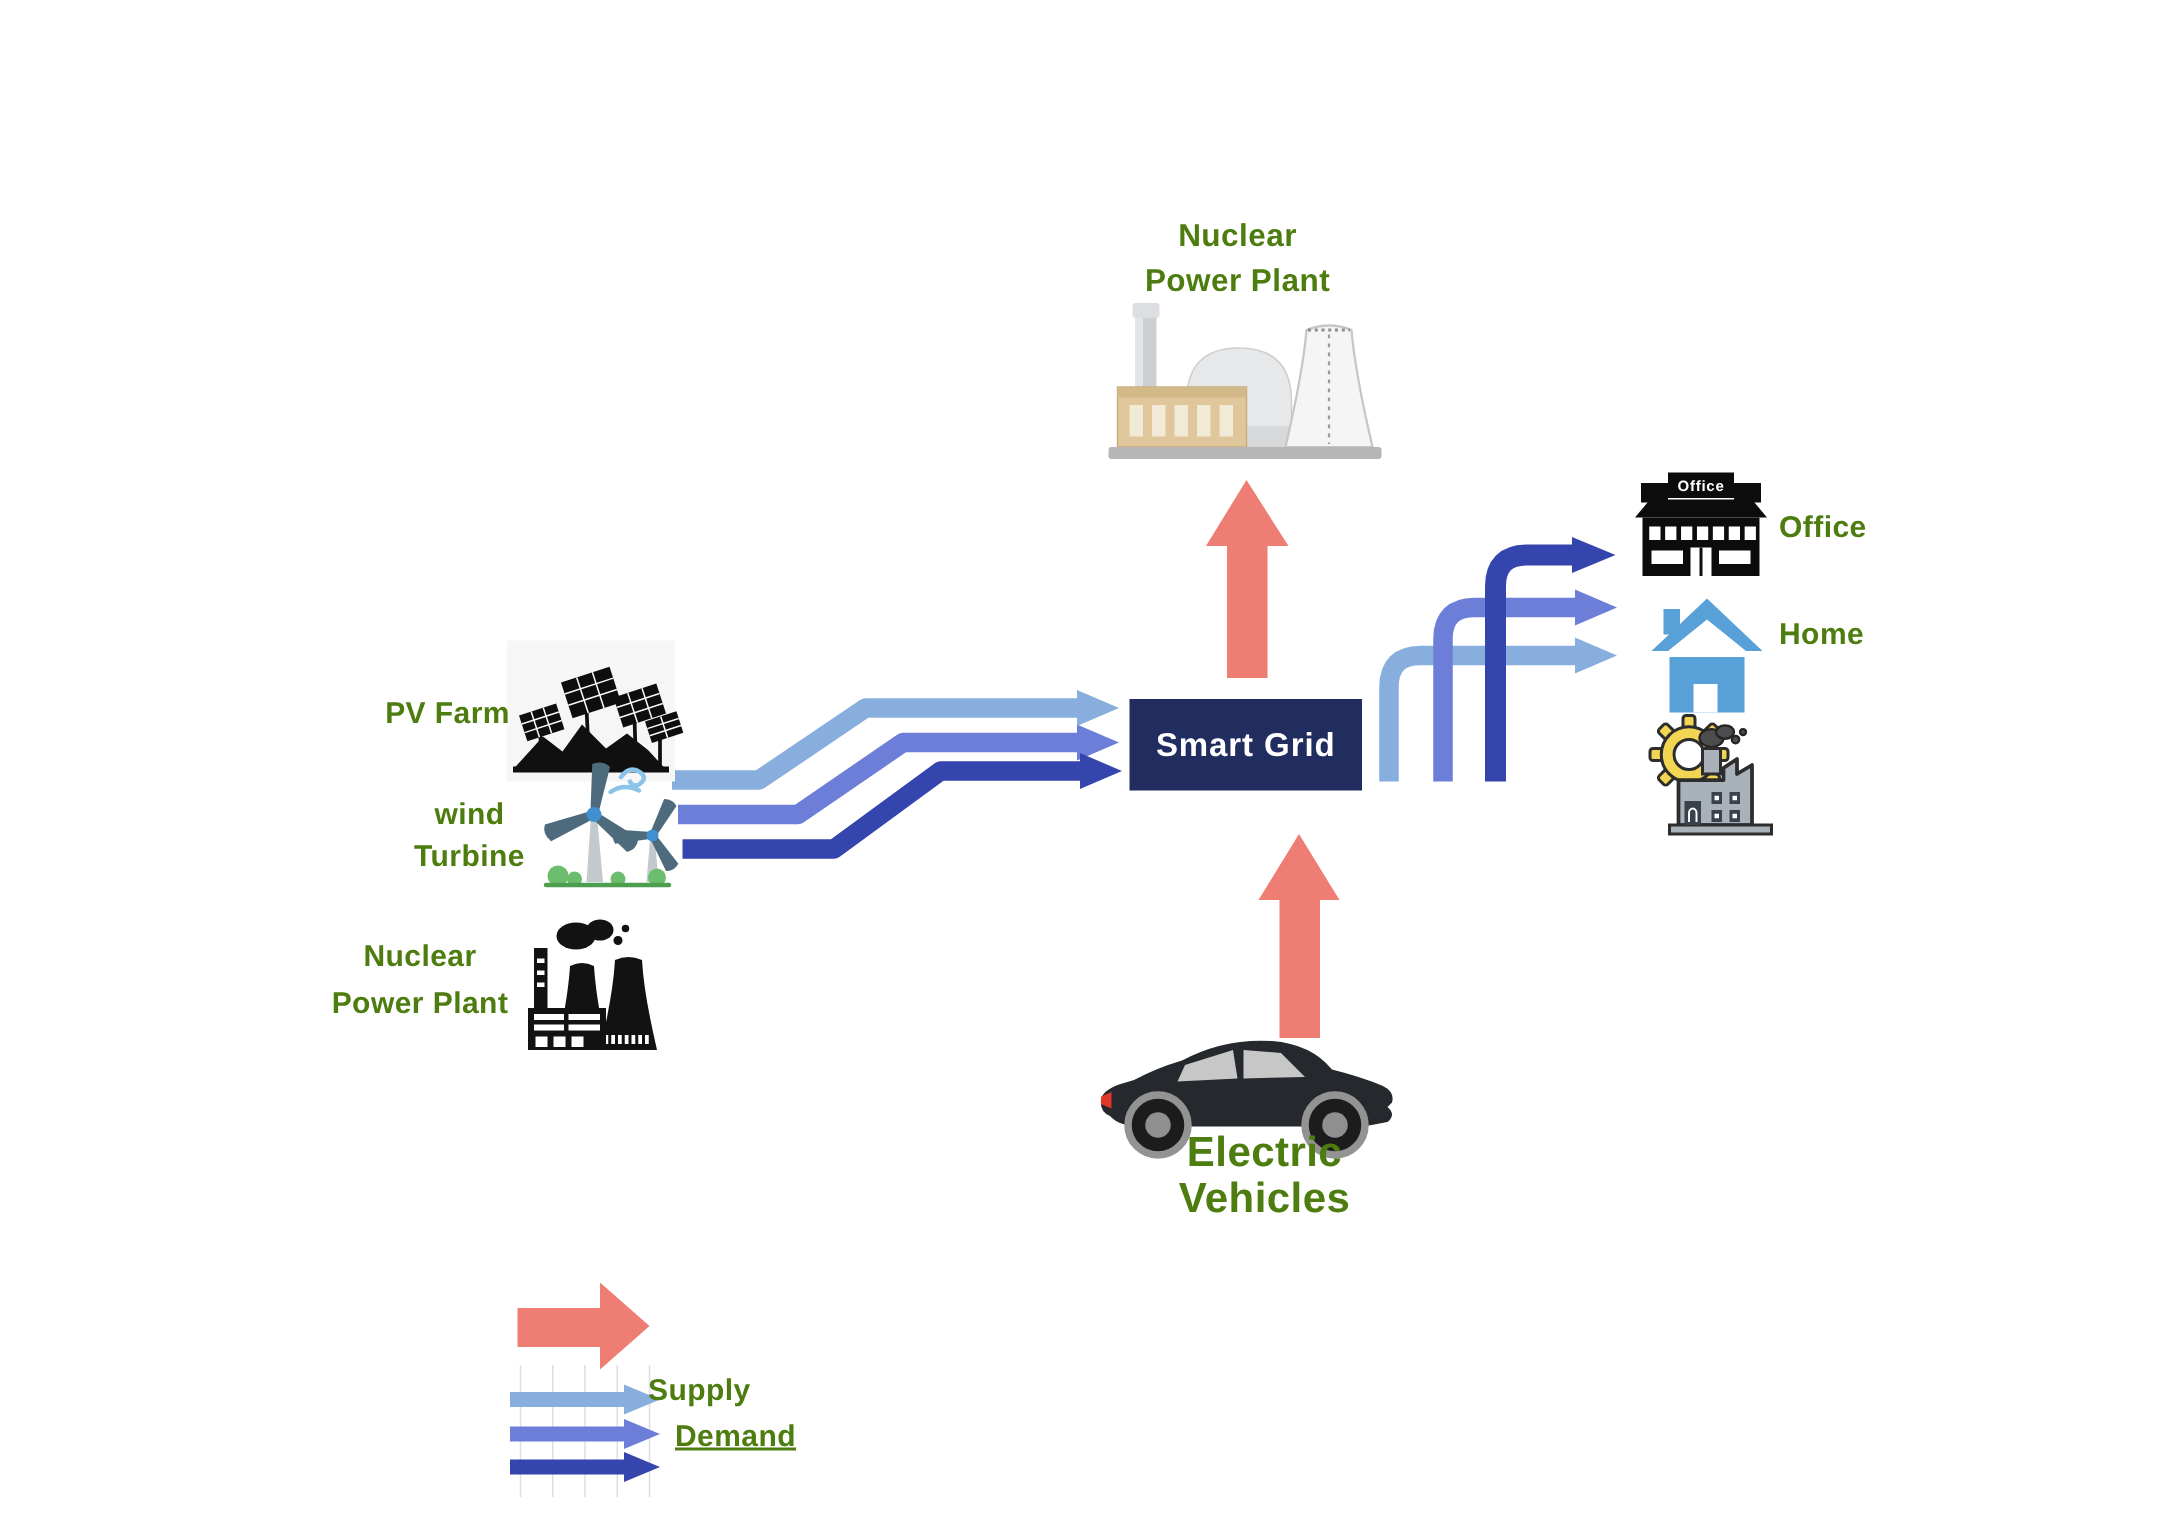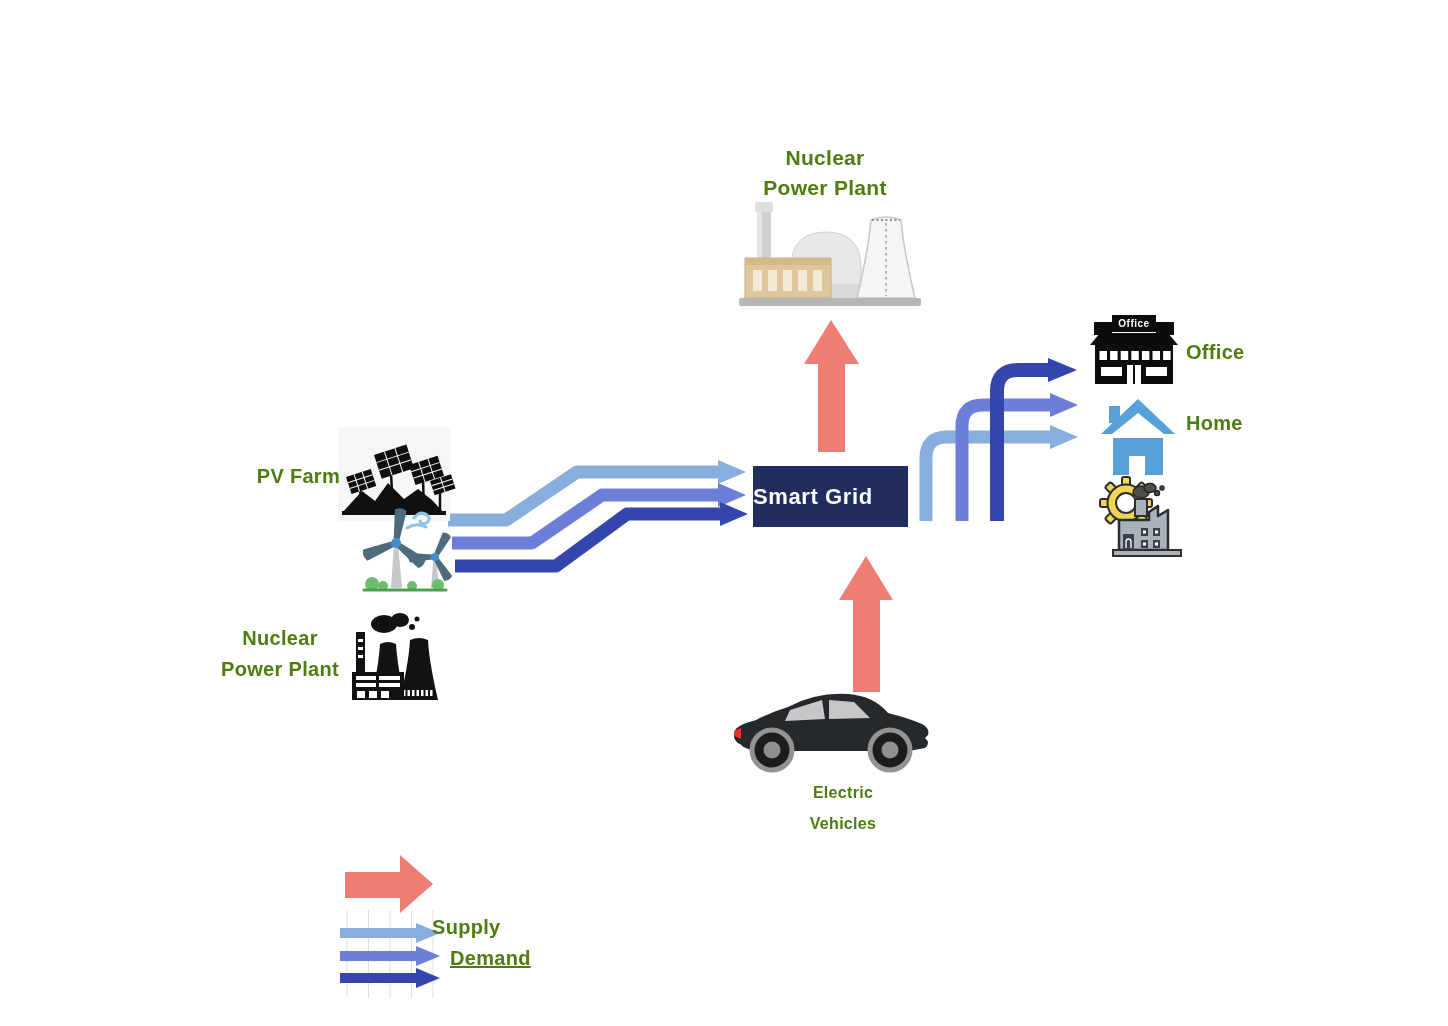--- a/index.html
+++ b/index.html
@@ -9,21 +9,21 @@
   }
   .layer{position:absolute;left:0;top:0;}
   .lbl{
     position:absolute;font-weight:700;color:#4d7c0f;white-space:pre-line;
     font-size:20px;line-height:30px;letter-spacing:.3px;
   }
   .lbl.center{text-align:center;}
   .lbl.right{text-align:right;}
   .hub-box{
     position:absolute;left:753px;top:466px;width:155px;height:61px;
-    background:var(--smart-grid-bg,#212c5f);display:flex;align-items:center;
+    background:var(--smart-grid-bg,#212c5f);display:flex;align-items:center;justify-content:center;
   }
   .hub-box .hub-text{
     color:var(--smart-grid-text,#fff);font-weight:700;font-size:22px;letter-spacing:.6px;
     font-family:"Liberation Sans", sans-serif;
   }
 </style>
 </head>
 <body>
 
 <div class="canvas">
@@ -310,33 +310,35 @@
       <path d="M340,978 H418" stroke="var(--demand-dark)" stroke-width="10"></path>
       <polygon points="416,968 440,978 416,988" fill="var(--demand-dark)"></polygon>
     </g>
   </svg>
 
   <div class="lbl center" style="left:705px;top:143px;width:240px;font-size:21px;">Nuclear
 Power Plant</div>
 
   <div class="lbl right" style="left:215px;top:461px;width:125px;">PV Farm</div>
 
+  <div class="lbl center" style="left:243px;top:529px;width:140px;line-height:28px;">wind
+Turbine</div>
 
   <div class="lbl center" style="left:180px;top:623px;width:200px;line-height:31px;">Nuclear
 Power Plant</div>
 
   <div class="hub-box">
     <span class="hub-text">Smart Grid</span>
   </div>
 
   <div class="lbl" style="left:1186px;top:337px;">Office</div>
 
   <div class="lbl" style="left:1186px;top:408px;">Home</div>
 
 
-  <div class="lbl center" style="left:743px;top:777px;width:200px;font-size:16px;line-height:31px;">Electric
+  <div class="lbl center" style="left:743px;top:752px;width:200px;font-size:28px;line-height:31px;">Electric
 Vehicles</div>
 
   <div class="lbl" style="left:432px;top:872px;margin-top:40px;">Supply</div>
 
   <div class="lbl" style="left:450px;top:943px;text-decoration:underline;">Demand</div>
 
 </div>
 
 </body></html>

